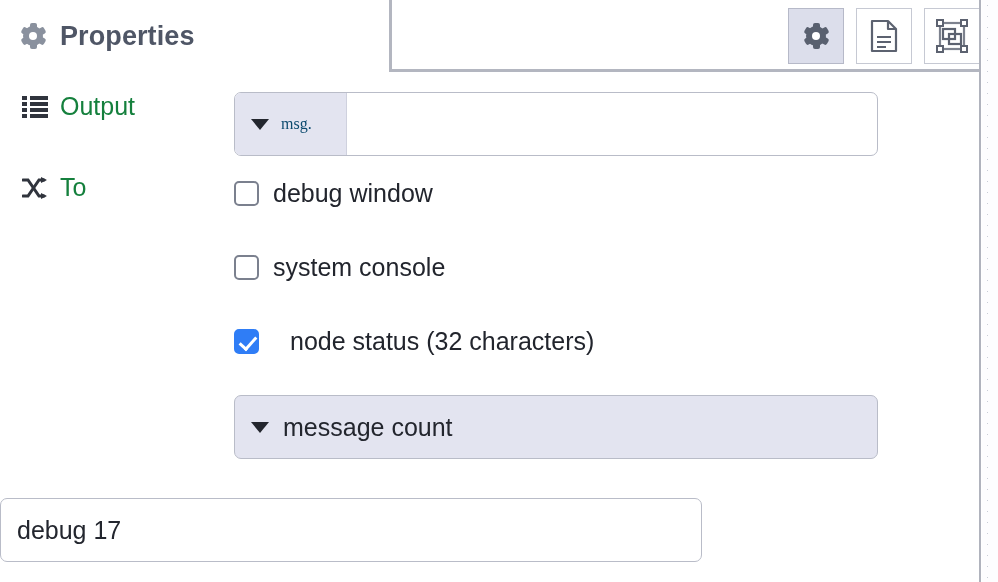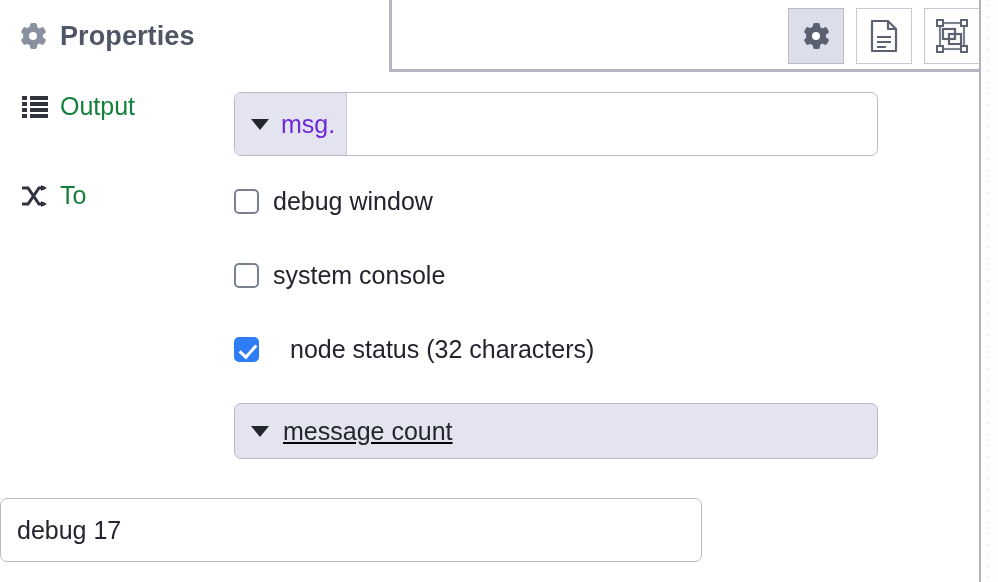--- a/index.html
+++ b/index.html
@@ -192,22 +192,23 @@
     flex: 0 0 112px;
     background: #e3e4f0;
     border-right: 1px solid #cfd1de;
     display: flex;
     align-items: center;
     gap: 12px;
     padding-left: 16px;
     cursor: pointer;
   }
   .typed-select .sel-text {
-    font-size: 25px;
-    color: #6d28d9;
+    font-size: 16px;
+    color: #0c4a6e;
+    font-family: Liberation Serif, serif;
   }
   .caret {
     width: 0; height: 0;
     border-left: 9px solid transparent;
     border-right: 9px solid transparent;
     border-top: 11px solid #23262e;
     flex: 0 0 18px;
   }
   .typed-value {
     flex: 1 1 auto;
@@ -249,30 +250,29 @@
     transform: rotate(42deg);
   }
   .cblabel {
     font-size: 25px;
     color: #22252d;
   }
 
   
   .dropdown {
     width: 644px;
-    height: 56px;
+    height: 64px;
     border: 1px solid #b9bcc8;
     border-radius: 7px;
     background: #e3e4f0;
     display: flex;
     align-items: center;
     gap: 14px;
     padding-left: 16px;
     cursor: pointer;
-    text-decoration: underline;
   }
   .dropdown .dd-text {
     font-size: 25px;
     color: #23262e;
   }
 
   
   .tinput {
     width: 702px;
     height: 64px;
@@ -358,21 +358,21 @@
       <div class="row-field">
         <div class="typed-input">
           <div class="typed-select">
             <span class="caret"></span>
             <span class="sel-text">msg.</span>
           </div>
         </div>
       </div>
     </div>
 
-    <div class="row" style="top:109px;">
+    <div class="row" style="top:101px;">
       <div class="row-label">
         <svg width="26" height="22" viewBox="0 0 26 22" style="flex:0 0 26px;">
           <path d="M1 3 H6 L17 19 H22" fill="none" stroke="#30343d" stroke-width="3" stroke-linecap="round"></path>
           <path d="M1 19 H6 L17 3 H22" fill="none" stroke="#30343d" stroke-width="3" stroke-linecap="round"></path>
           <path d="M19 0 L25 3 L19 6 Z" fill="#30343d"></path>
           <path d="M19 16 L25 19 L19 22 Z" fill="#30343d"></path>
         </svg>
         <span class="ltext">To</span>
       </div>
       <div class="row-field">

